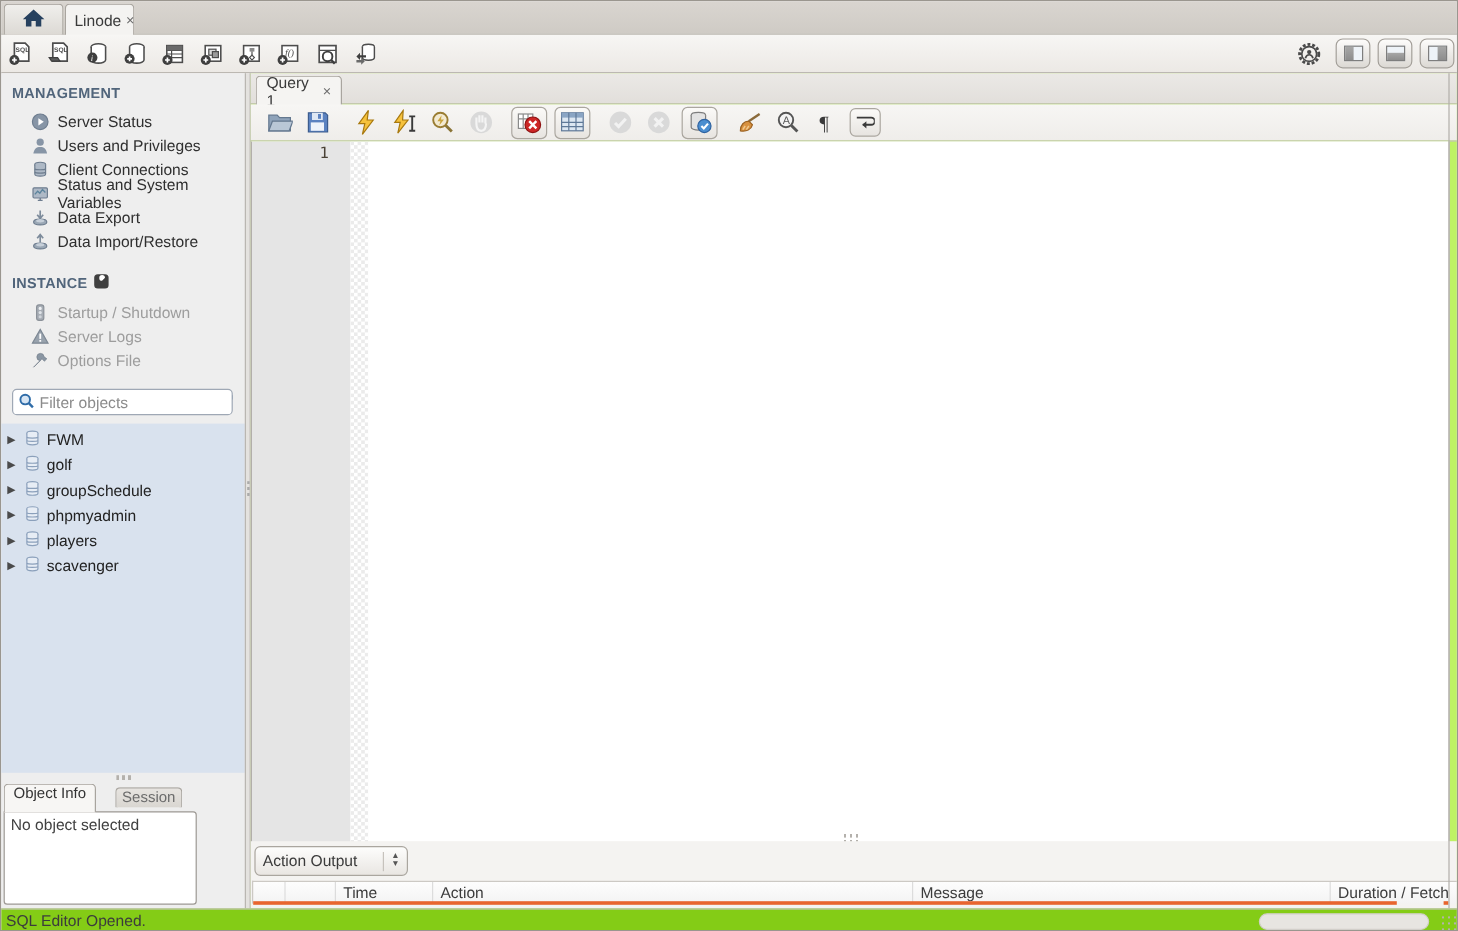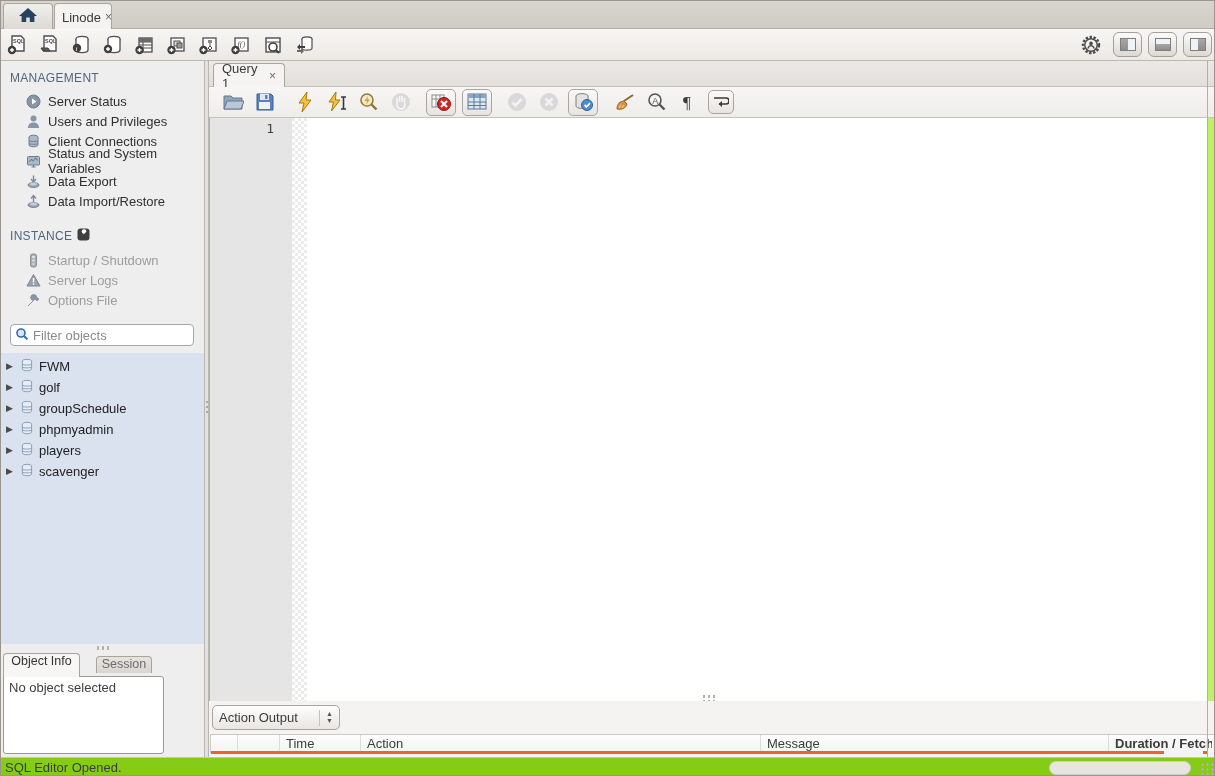--- a/index.html
+++ b/index.html
@@ -48,21 +48,21 @@
   .panel-inner { width:16px; height:13px; border:1px solid #7e7e7e; background:#eef3f8; position:relative; }
   .panel-fill { position:absolute; background:linear-gradient(#a7a7a7,#8d8d8d); }
   .pf-left { left:0; top:0; bottom:0; width:7px; }
   .pf-bottom { left:0; right:0; bottom:0; height:6px; }
   .pf-right { right:0; top:0; bottom:0; width:7px; }
   
   .sidebar { position:absolute; left:0; top:60px; width:203px; height:696px; background:#eeeeee; }
   .side-splitter { position:absolute; left:203px; top:60px; width:5px; height:696px; background:#e4e2df; border-left:1px solid #b9b6b1; border-right:1px solid #b9b6b1; }
   .side-splitter .grip { position:absolute; top:340px; left:1px; width:2px; height:14px; background:repeating-linear-gradient(#aaa 0 2px, transparent 2px 5px); }
   .sect-head {
-    font-weight:normal; font-size:12px; color:#51657b; letter-spacing:.3px;
+    font-weight:bold; font-size:12px; color:#51657b; letter-spacing:.3px;
     padding:0 0 0 9px; display:flex; align-items:center; gap:5px;
   }
   .side-item { display:flex; align-items:center; gap:7px; padding-left:24px; height:20px; color:#2f2f2f; cursor:default; }
   .side-item.dis { color:#9d9d9d;text-align:center; }
   .side-item .si { width:16px; height:16px; flex:0 0 16px; display:flex; align-items:center; justify-content:center; }
   .filter-box {
     position:absolute; left:9px; top:263px; width:184px; height:22px;
     background:#fff; border:1px solid #9fa8b5; border-radius:4px;
     display:flex; align-items:center; padding:0 4px; gap:4px;
   }
@@ -619,21 +619,21 @@
           <span>▲</span>
           <span>▼</span>
         </span>
     </div>
     <div class="grid-head">
       <div class="gh-cell" style="width:27px;"></div>
       <div class="gh-cell" style="width:42px;"></div>
       <div class="gh-cell" style="width:81px;">Time</div>
       <div class="gh-cell" style="width:400px;">Action</div>
       <div class="gh-cell" style="width:348px;">Message</div>
-      <div class="gh-cell" style="width:103px; border-right:none;font-weight:bold;">Duration / Fetch</div>
+      <div class="gh-cell" style="width:103px; border-right:none;">Duration / Fetch</div>
     </div>
     <div class="gh-underline"></div>
     <div class="gh-underline2"></div>
   </div>
 </div>
 <div class="vline-right"></div>
 
 <div class="statusbar">
   <span>SQL Editor Opened.</span>
   <span class="status-pill"></span>

